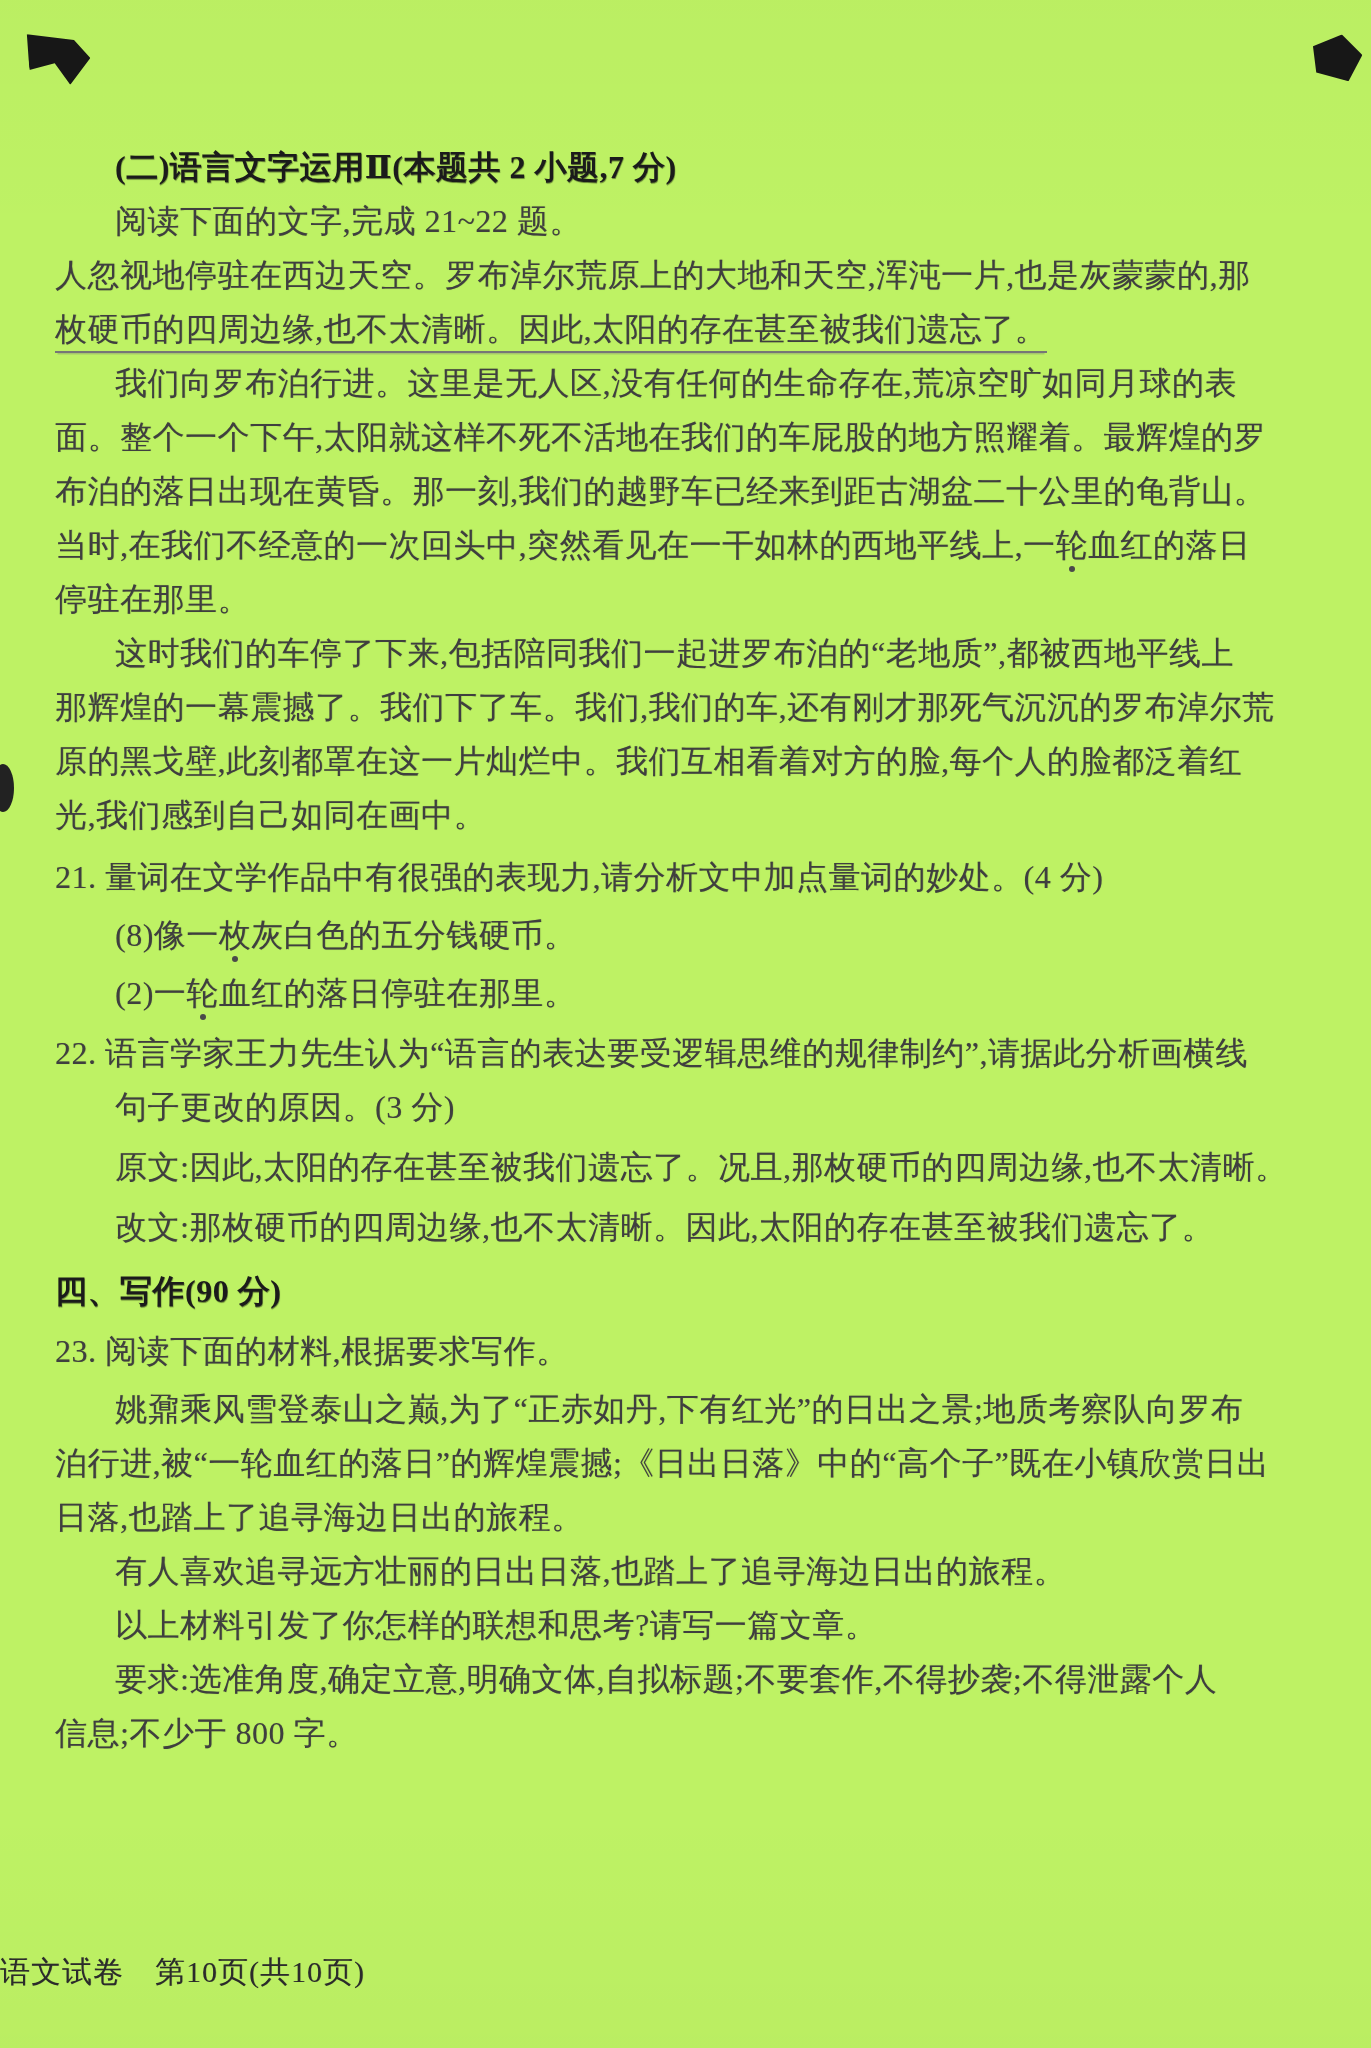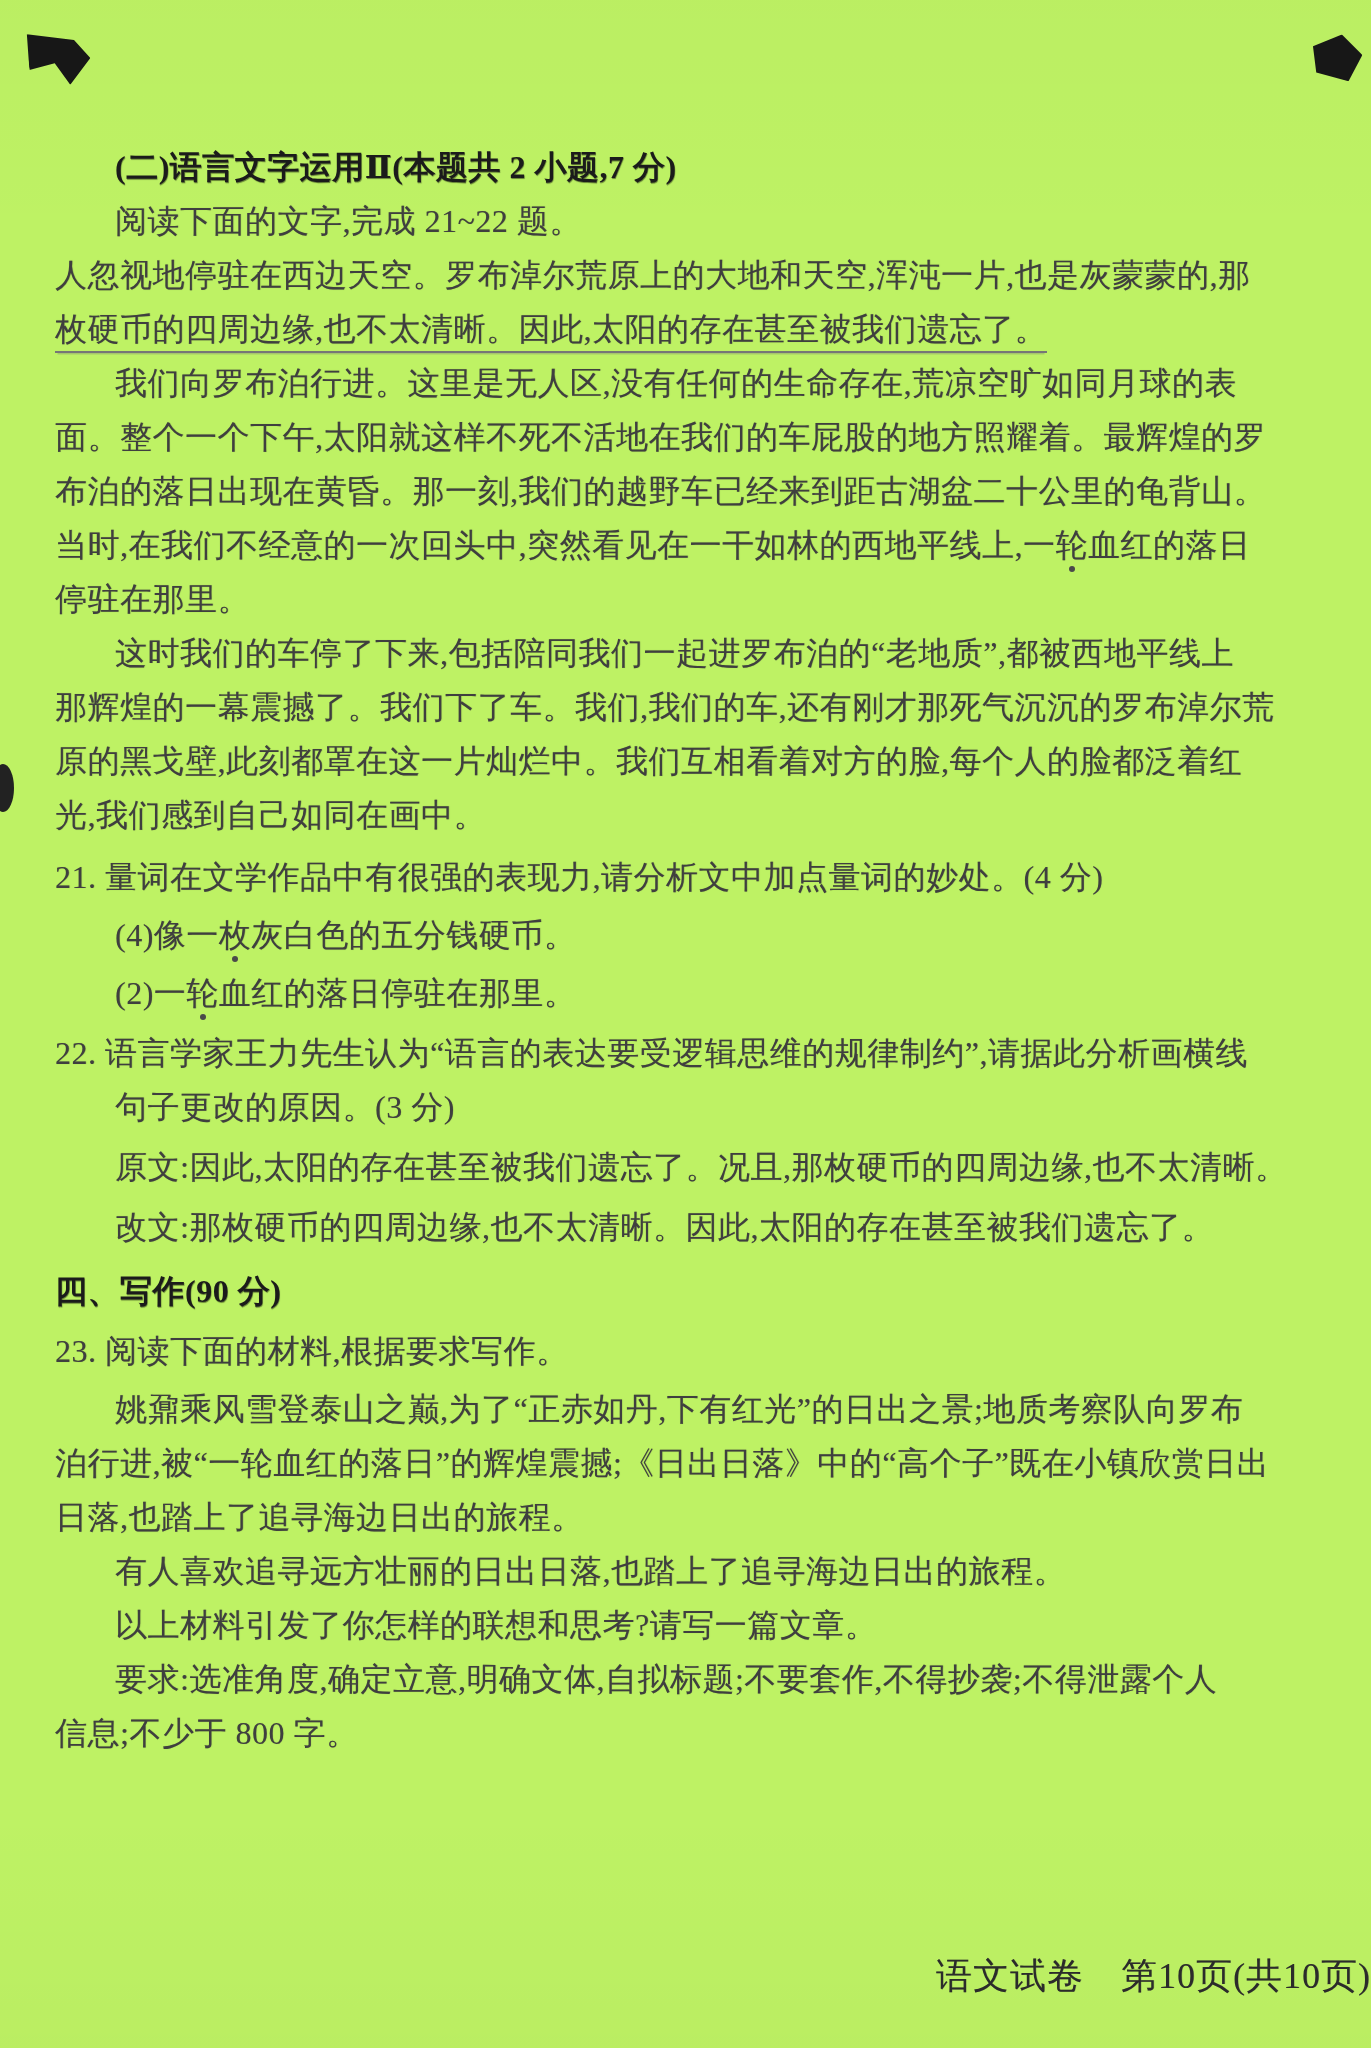--- a/index.html
+++ b/index.html
@@ -33,21 +33,21 @@
     padding-bottom:4px;
     box-shadow:0 4px 0 -2.5px rgba(120,120,120,0.35);
   }
   .emph{position:relative;}
   .emph::after{
     content:"";position:absolute;left:50%;transform:translateX(-50%);
     bottom:-9px;width:6px;height:6px;border-radius:50%;background:#4a4a4a;
   }
   .footer{
     position:absolute;left:0;top:1952px;width:100%;
-    text-align:right;font-size:36px;color:#2b2b2b;
+    text-align:left;font-size:30px;color:#2b2b2b;
     letter-spacing:1px;
     text-shadow:0.4px 0.4px 0.6px rgba(40,40,40,0.35);
   }
   
   .artifact{position:absolute;background:#171717;pointer-events:none;}
   .artifact.tl{
     left:28px;top:30px;width:62px;height:56px;
     clip-path:polygon(4% 0,78% 22%,100% 58%,62% 100%,42% 58%,0 64%);
     transform:rotate(-8deg);
   }
@@ -77,21 +77,21 @@
       <div class="line p"><span>我们向罗布泊行进。这里是无人区,没有任何的生命存在,荒凉空旷如同月球的表</span></div>
       <div class="line"><span>面。整个一个下午,太阳就这样不死不活地在我们的车屁股的地方照耀着。最辉煌的罗</span></div>
       <div class="line"><span>布泊的落日出现在黄昏。那一刻,我们的越野车已经来到距古湖盆二十公里的龟背山。</span></div>
       <div class="line"><span>当时,在我们不经意的一次回头中,突然看见在一干如林的西地平线上,一</span><span class="emph">轮</span><span>血红的落日</span></div>
       <div class="line"><span>停驻在那里。</span></div>
       <div class="line p"><span>这时我们的车停了下来,包括陪同我们一起进罗布泊的“老地质”,都被西地平线上</span></div>
       <div class="line"><span>那辉煌的一幕震撼了。我们下了车。我们,我们的车,还有刚才那死气沉沉的罗布淖尔荒</span></div>
       <div class="line"><span>原的黑戈壁,此刻都罩在这一片灿烂中。我们互相看着对方的脸,每个人的脸都泛着红</span></div>
       <div class="line"><span>光,我们感到自己如同在画中。</span></div>
       <div class="line" style="margin-top: 8px;"><span>21. 量词在文学作品中有很强的表现力,请分析文中加点量词的妙处。(4 分)</span></div>
-      <div class="line p" style="margin-top: 4px;"><span>(4)像一</span><span class="emph">枚</span><span>灰白色的五分钱硬币。</span></div>
+      <div class="line p" style="margin-top: 4px;"><span>(8)像一</span><span class="emph">枚</span><span>灰白色的五分钱硬币。</span></div>
       <div class="line p" style="margin-top: 4px;"><span>(2)一</span><span class="emph">轮</span><span>血红的落日停驻在那里。</span></div>
       <div class="line" style="margin-top: 6px;"><span>22. 语言学家王力先生认为“语言的表达要受逻辑思维的规律制约”,请据此分析画横线</span></div>
       <div class="line p"><span>句子更改的原因。(3 分)</span></div>
       <div class="line p" style="margin-top: 6px;"><span>原文:因此,太阳的存在甚至被我们遗忘了。况且,那枚硬币的四周边缘,也不太清晰。</span></div>
       <div class="line p" style="margin-top: 6px;"><span>改文:那枚硬币的四周边缘,也不太清晰。因此,太阳的存在甚至被我们遗忘了。</span></div>
       <div class="line bold" style="margin-top: 10px;"><span>四、写作(90 分)</span></div>
       <div class="line" style="margin-top: 6px;"><span>23. 阅读下面的材料,根据要求写作。</span></div>
       <div class="line p" style="margin-top: 4px;"><span>姚鼐乘风雪登泰山之巅,为了“正赤如丹,下有红光”的日出之景;地质考察队向罗布</span></div>
       <div class="line"><span>泊行进,被“一轮血红的落日”的辉煌震撼;《日出日落》中的“高个子”既在小镇欣赏日出</span></div>
       <div class="line"><span>日落,也踏上了追寻海边日出的旅程。</span></div>

